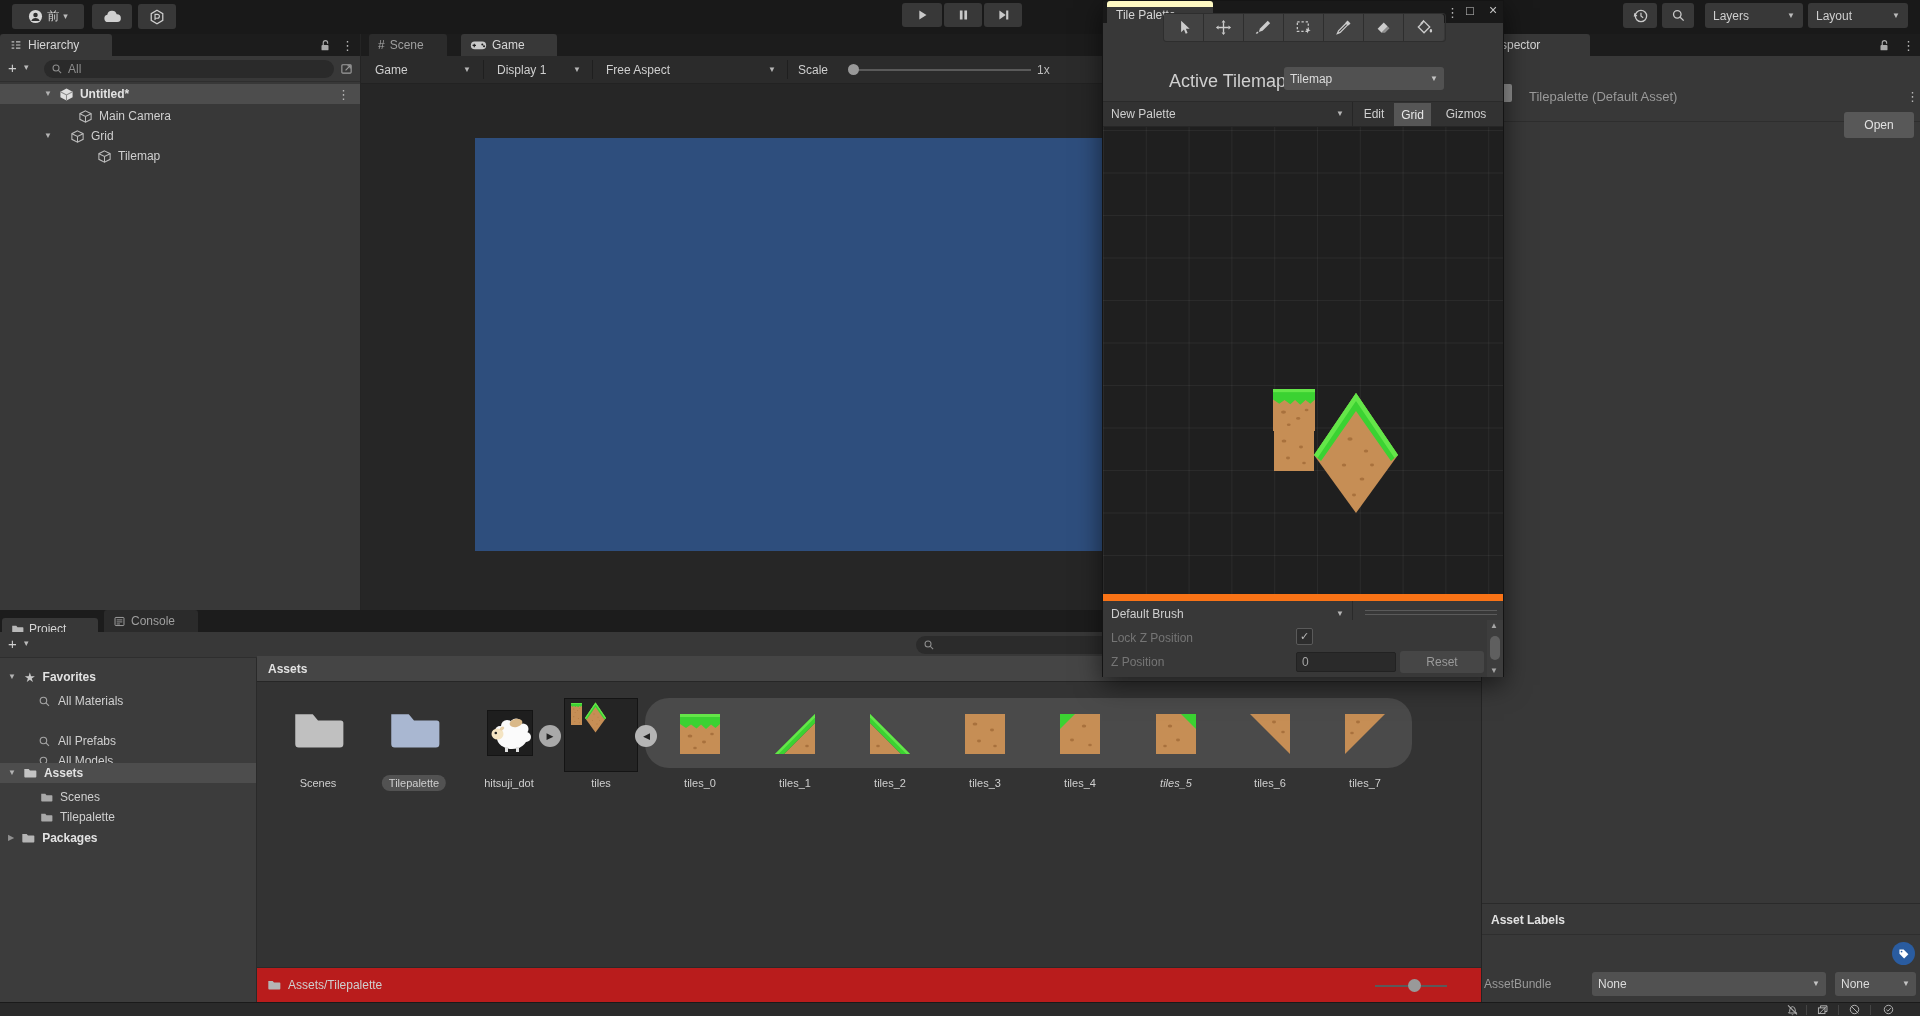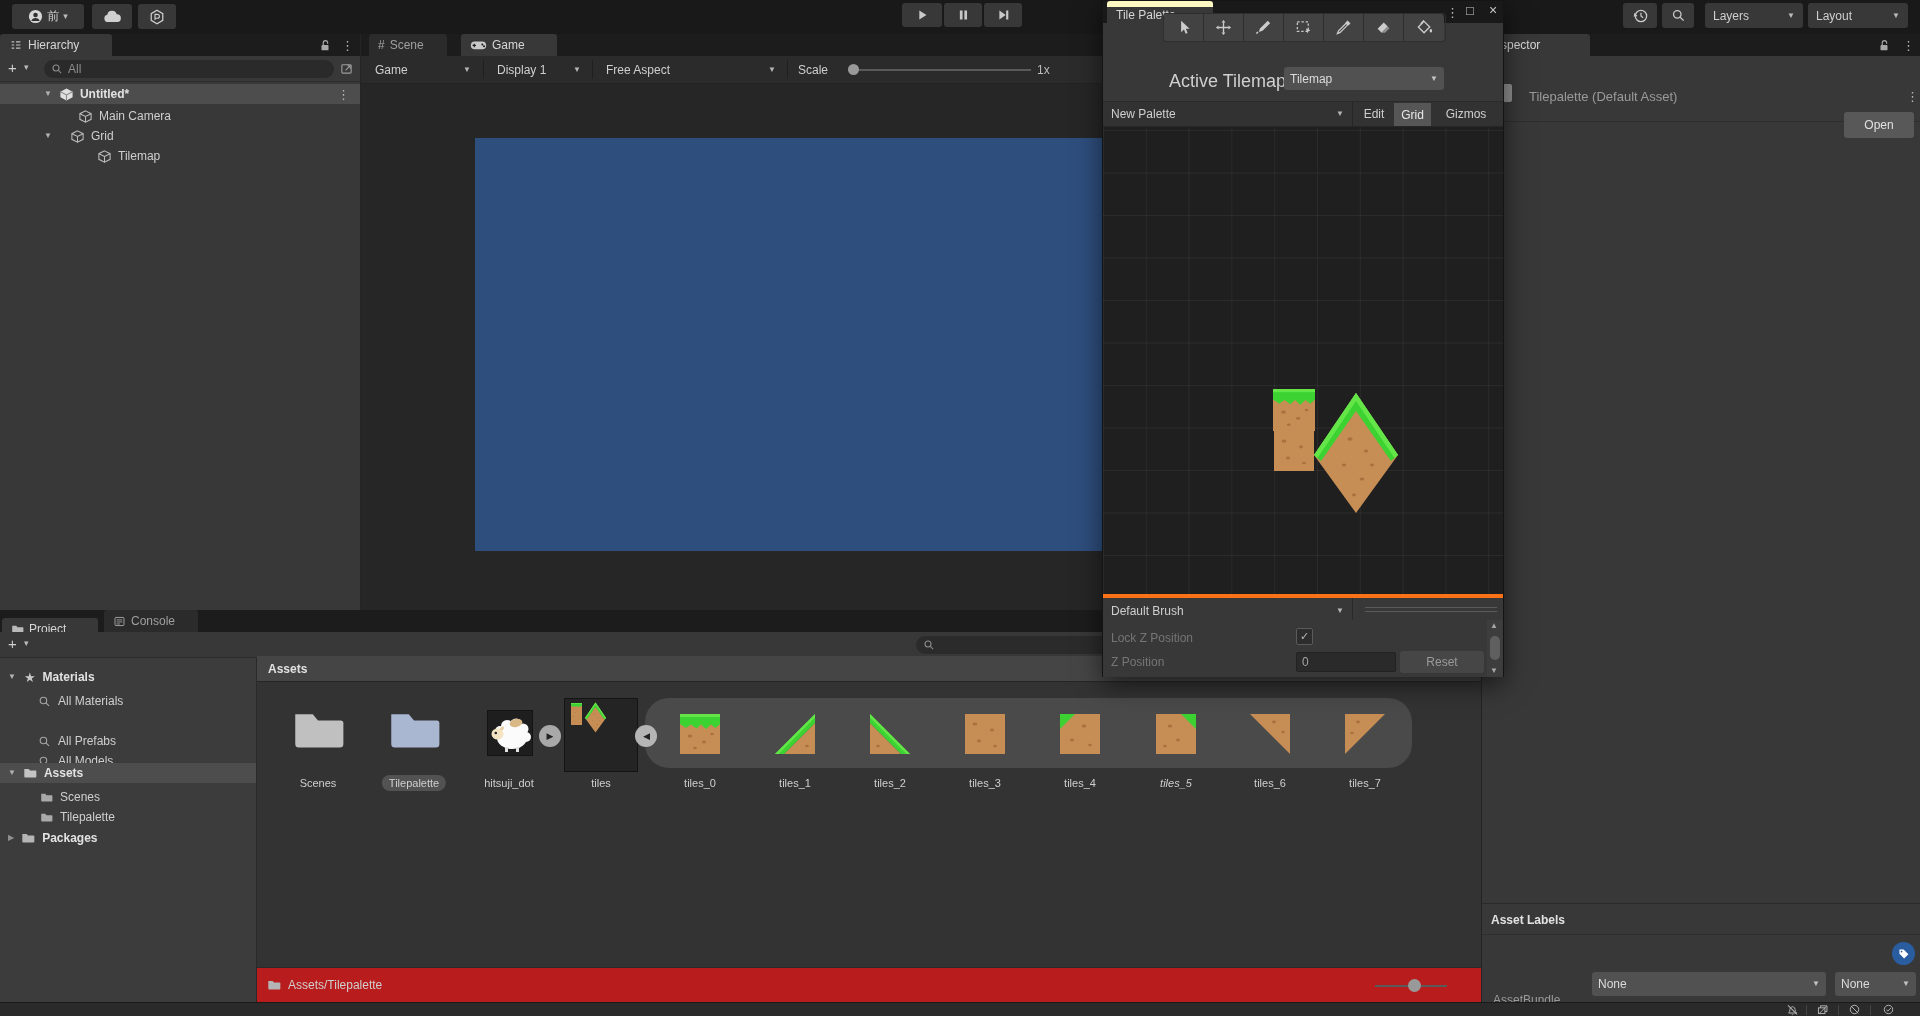--- a/index.html
+++ b/index.html
@@ -411,21 +411,21 @@
         <svg width="12" height="12" style="color:#8d8d8d">
             <use href="#i-magnifier"></use>
           </svg>
       </div>
     </div>
 
     <div class="abs" style="left:0;top:48px;width:257px;height:344px;background:#3c3c3c;border-right:1px solid #2a2a2a;box-sizing:border-box;">
       <div class="row20" style="top:9px;">
         <span class="glyph" style="margin-left:8px;font-size:8px;color:#b2b2b2;">▼</span>
         <span class="glyph" style="margin-left:8px;font-size:13px;color:#c9c9c9;">★</span>
-        <span class="bold" style="margin-left:7px;">Materials</span>
+        <span class="bold" style="margin-left:7px;">Favorites</span>
       </div>
       <div class="row20" style="top:33px;">
         <svg width="13" height="13" style="margin-left:38px;color:#a5a5a5;">
             <use href="#i-magnifier"></use>
           </svg>
         <span class="treelabel" style="margin-left:7px;">All Materials</span>
       </div>
       <div class="row20" style="top:53px;margin-top:40px;">
         <svg width="13" height="13" style="margin-left:38px;color:#a5a5a5;">
             <use href="#i-magnifier"></use>
@@ -571,21 +571,21 @@
     </div>
 
     <div class="abs" style="left:0;top:869px;width:100%;height:99px;border-top:1px solid #2a2a2a;box-sizing:border-box;">
       <span class="bold" style="position:absolute;left:9px;top:9px;">Asset Labels</span>
       <div class="abs" style="left:0;top:30px;width:100%;height:1px;background:#2e2e2e;"></div>
       <div class="abs" style="left:410px;top:38px;width:23px;height:23px;border-radius:50%;background:#2a5ca0;display:flex;align-items:center;justify-content:center;">
         <svg width="13" height="13">
             <use href="#i-tag"></use>
           </svg>
       </div>
-      <span class="abs dim" style="left:11px;top:73px;margin-top:16px;">AssetBundle</span>
+      <span class="abs dim" style="left:2px;top:73px;">AssetBundle</span>
       <div class="dd" style="left:110px;top:68px;width:234px;height:24px;">
         <span>None</span>
         <span class="arr glyph">▼</span>
       </div>
       <div class="dd" style="left:353px;top:68px;width:81px;height:24px;">
         <span>None</span>
         <span class="arr glyph">▼</span>
       </div>
     </div>
   </div>
@@ -687,21 +687,21 @@
     </div>
 
     <div class="abs gridbg" style="left:0;top:126px;width:400px;height:467px;">
       <svg class="abs" width="126" height="128" style="left:170px;top:260px;">
         <use href="#t-grass-square" x="0" y="2" width="42" height="42"></use>
         <use href="#t-dirt" x="0" y="44" width="42" height="40"></use>
         <use href="#t-diamond" x="41" y="4" width="84" height="124"></use>
       </svg>
     </div>
 
-    <div class="abs" style="left:0;top:593px;width:100%;height:26px;background:#383838;border-top:4px solid #f97316;box-sizing:border-box;">
+    <div class="abs" style="left:0;top:593px;width:100%;height:26px;background:#383838;border-top:7px solid #f97316;box-sizing:border-box;">
       <div class="flatdd" style="left:0;top:0;width:250px;height:25px;border-right:1px solid #2a2a2a;">
         <span>Default Brush</span>
         <span class="glyph" style="font-size:8px;color:#b5b5b5;">▼</span>
       </div>
       <div class="abs" style="left:262px;top:9px;width:132px;height:1px;background:#5a5a5a;"></div>
       <div class="abs" style="left:262px;top:13px;width:132px;height:1px;background:#5a5a5a;"></div>
     </div>
 
     <div class="abs" style="left:0;top:619px;width:100%;height:57px;background:#383838;">
       <span class="abs disabled" style="left:8px;top:11px;">Lock Z Position</span>

